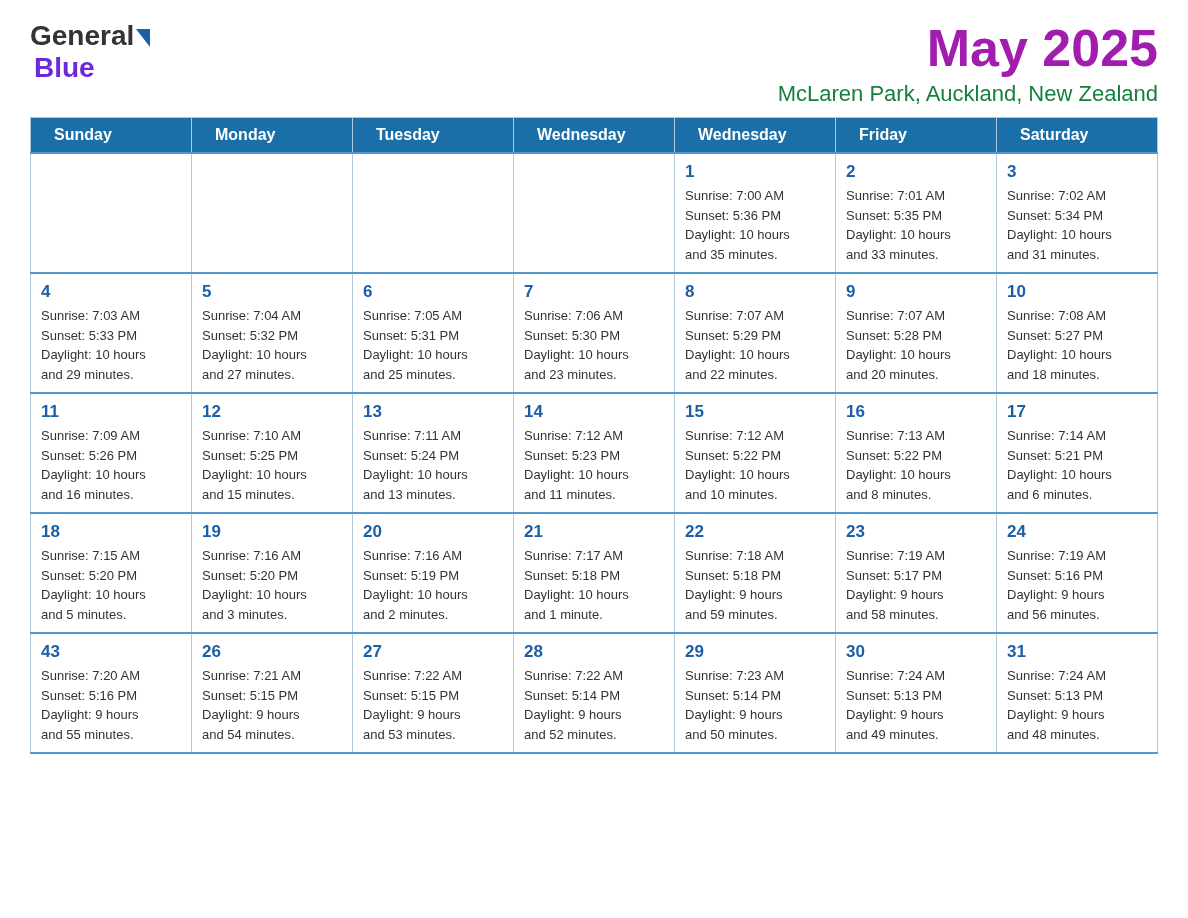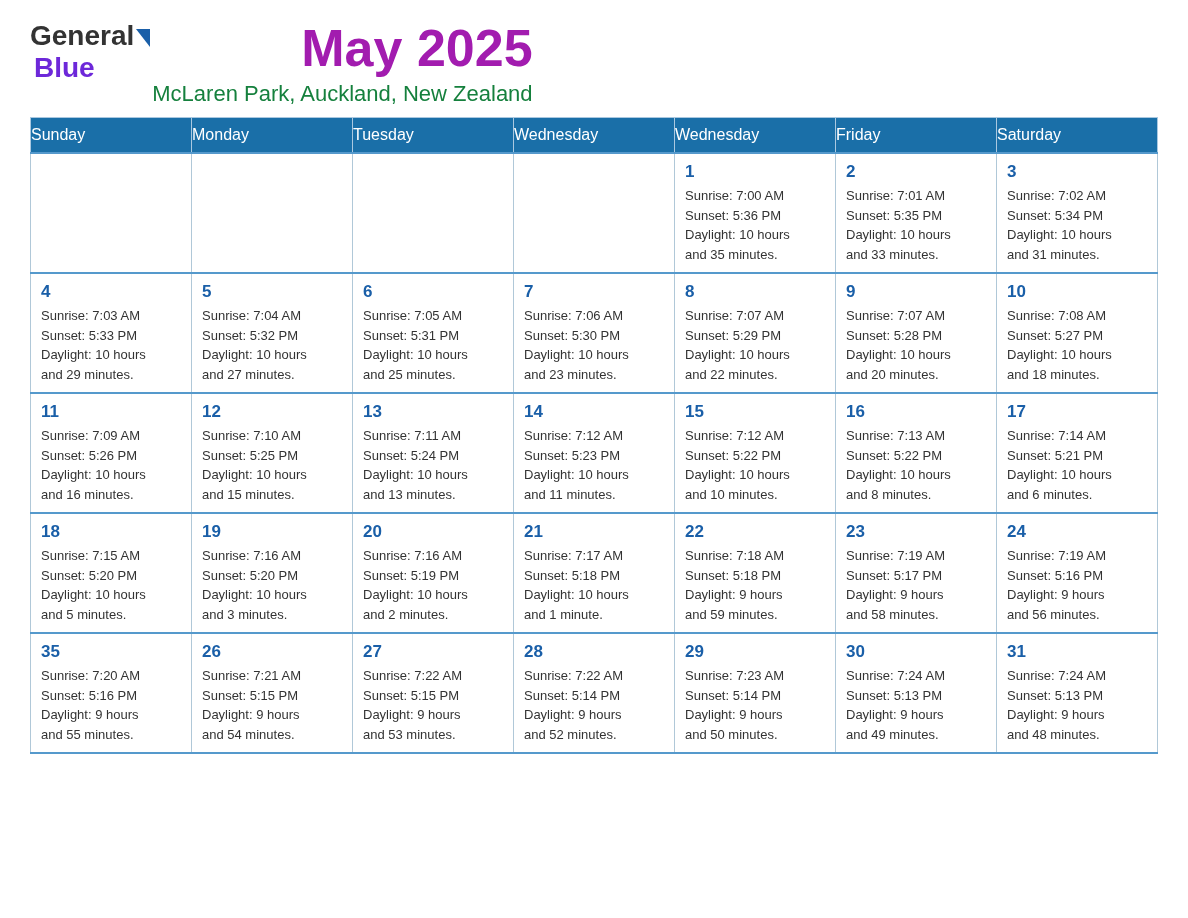--- a/index.html
+++ b/index.html
@@ -5,20 +5,21 @@
     * { box-sizing: border-box; margin: 0; padding: 0; }
     body {
       font-family: Arial, sans-serif;
       background: #fff;
       width: 1188px;
       min-height: 918px;
       padding: 20px 30px;
     }
     .header {
       display: flex;
+      justify-content: space-between;
       align-items: flex-start;
       margin-bottom: 10px;
     }
     .logo-area {
       display: flex;
       flex-direction: column;
       align-items: flex-start;
     }
     .logo-text {
       display: flex;
@@ -54,24 +55,24 @@
       margin-top: 4px;
     }
     .calendar {
       width: 100%;
       border-collapse: collapse;
       margin-top: 8px;
     }
     .calendar th {
       background-color: #1a6fa8;
       color: #fff;
-      padding: 8px 0;
+      padding: 8px 23px;
       text-align: left;
       font-size: 16px;
-      font-weight: normal;
+      font-weight: bold;
       border: 1px solid #aac8e0;
     }
     .calendar td {
       vertical-align: top;
       padding: 8px 10px;
       border: 1px solid #b0c8d8;
       width: calc(100% / 7);
       min-height: 110px;
       font-size: 13.5px;
       color: #222;
@@ -226,21 +227,21 @@
           <span class="day-num">23</span>
           <div class="day-info">Sunrise: 7:19 AM<br>Sunset: 5:17 PM<br>Daylight: 9 hours<br>and 58 minutes.</div>
         </td>
         <td>
           <span class="day-num">24</span>
           <div class="day-info">Sunrise: 7:19 AM<br>Sunset: 5:16 PM<br>Daylight: 9 hours<br>and 56 minutes.</div>
         </td>
       </tr>
       <tr>
         <td>
-          <span class="day-num">35</span>
+          <span class="day-num">43</span>
           <div class="day-info">Sunrise: 7:20 AM<br>Sunset: 5:16 PM<br>Daylight: 9 hours<br>and 55 minutes.</div>
         </td>
         <td>
           <span class="day-num">26</span>
           <div class="day-info">Sunrise: 7:21 AM<br>Sunset: 5:15 PM<br>Daylight: 9 hours<br>and 54 minutes.</div>
         </td>
         <td>
           <span class="day-num">27</span>
           <div class="day-info">Sunrise: 7:22 AM<br>Sunset: 5:15 PM<br>Daylight: 9 hours<br>and 53 minutes.</div>
         </td>

